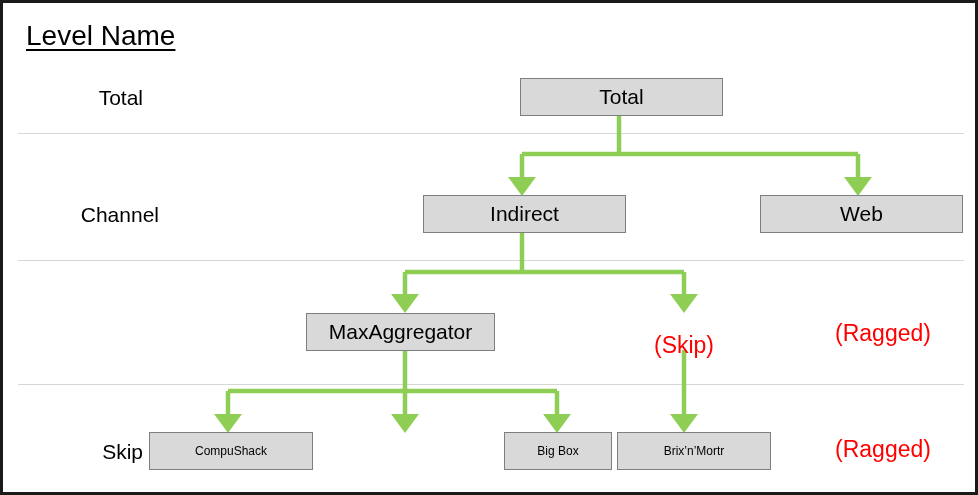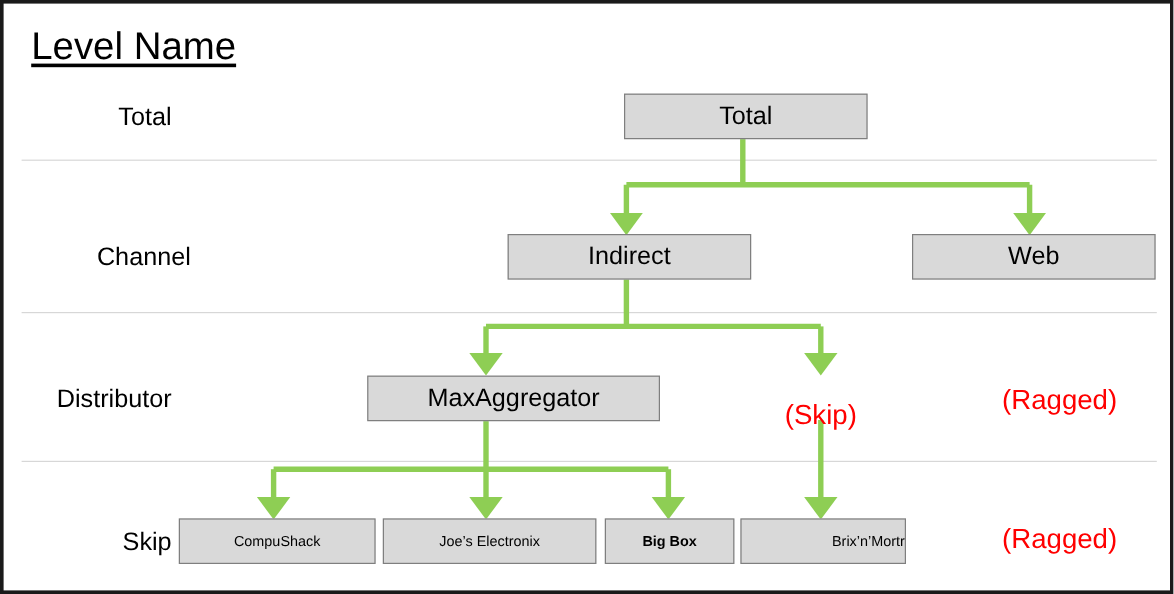--- a/index.html
+++ b/index.html
@@ -13,21 +13,21 @@
     height: 495px;
     background: #ffffff;
     box-sizing: border-box;
     border: 3px solid #1a1a1a;
     overflow: hidden;
     font-family: "Liberation Sans", sans-serif;
   }
   
   .hdr {
     position: absolute;
-    font-size: 32px;
+    font-size: 28px;
     color: #000000;
     text-decoration: underline;
     text-underline-offset: 4px;
     white-space: nowrap;
   }
   #hdr-level { left: 23px;  top: 17px; }
   #hdr-chan  { left: 500px; top: 17px; }
 
   
   .sep {
@@ -87,21 +87,20 @@
 <div id="canvas">
 
   <div class="hdr" id="hdr-level">Level Name</div>
 
   <div class="sep" style="top:130px"></div>
   <div class="sep" style="top:257px"></div>
   <div class="sep" style="top:381px"></div>
 
   <div class="lvl" style="left:0px;  top:83px">Total</div>
   <div class="lvl" style="left:16px;  top:200px">Channel</div>
-  <div class="lvl" style="left:0px;  top:318px">Distributor</div>
   <div class="lvl" style="left:0px;  top:437px">Skip</div>
 
   <svg id="wires" viewBox="0 0 972 489">
     <defs>
       <marker id="ah" markerWidth="7" markerHeight="7" refX="2.2" refY="3.5" orient="auto" markerUnits="strokeWidth">
         <path d="M0,0.4 L0,6.6 L4.2,3.5 z" fill="#8ece54"></path>
       </marker>
     </defs>
     <g stroke="#8ece54" stroke-width="4.5" fill="none" stroke-linecap="butt">
 
@@ -123,23 +122,22 @@
 
       <path d="M681,347 L681,421" marker-end="url(#ah)"></path>
     </g>
   </svg>
 
   <div class="node" style="left:517px; top:75px; width:203px;">Total</div>
 
   <div class="node" style="left:757px; top:192px; width:203px;">Web</div>
   <div class="node" style="left:420px; top:192px; width:203px;">Indirect</div>
 
-  <div class="node" style="left:303px; top:310px; width:244px;">MaxAggregator</div>
+  <div class="node" style="left:303px; top:310px; width:189px;">MaxAggregator</div>
   <div class="red" style="left:621px; top:317px; width:120px;margin-top:12px;">(Skip)</div>
   <div class="red" style="left:800px; top:317px; width:160px;">(Ragged)</div>
 
   <div class="node small" style="left:146px; top:429px; width:164px;">CompuShack</div>
-  <div class="node small" style="left:316px; top:429px; width:178px;">Joe’s Electronix</div>
-  <div class="node small" style="left:501px; top:429px; width:108px;font-weight:bold;">Big Box</div>
-  <div class="node small" style="left:614px; top:429px; width:138px;text-align:right;">Brix’n’Mortr</div>
+  <div class="node small" style="left:501px; top:429px; width:108px;">Big Box</div>
+  <div class="node small" style="left:614px; top:429px; width:154px;">Brix’n’Mortr</div>
   <div class="red" style="left:800px; top:433px; width:160px;">(Ragged)</div>
 
 </div>
 
 </body></html>

